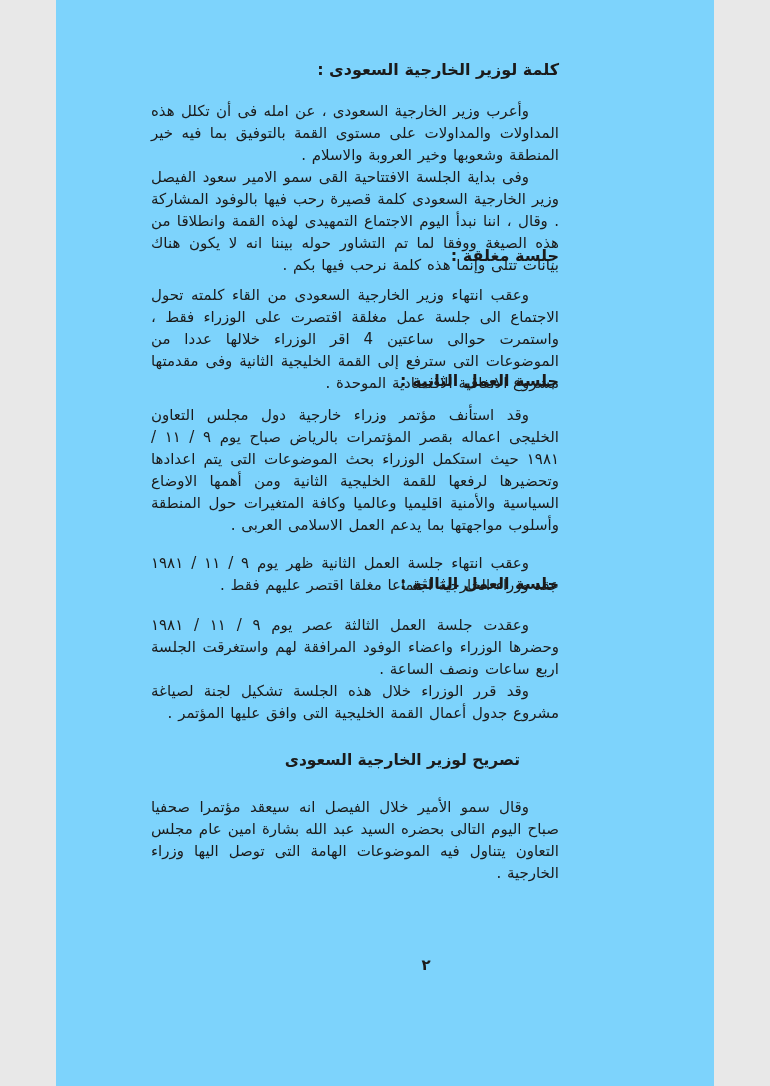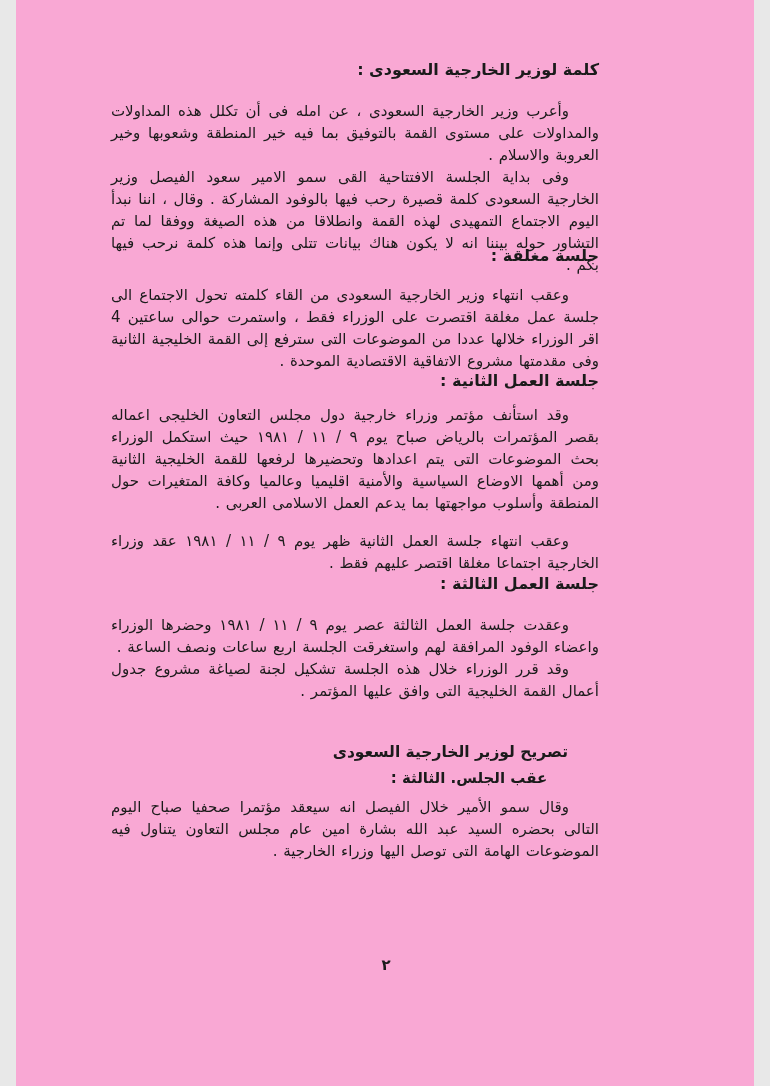--- a/index.html
+++ b/index.html
@@ -1,20 +1,20 @@
 <!DOCTYPE html>
 <html lang="ar" dir="rtl"><head>
 <meta charset="utf-8">
 <style>
   html,body{margin:0;padding:0;background:#e8e8e8;}
   .page{
     position:relative;
-    width:738px;height:1086px;
+    width:658px;height:1086px;
     margin:0 auto;
-    background:#f9a8d4;
+    background:#7dd3fc;
     color:#1b1b1b;
     direction:rtl;
     font-family:"DejaVu Sans", sans-serif;
     overflow:hidden;
   }
   .heading{
     position:absolute;
     right:155px;
     margin:0;
     font-size:16px;
@@ -36,21 +36,21 @@
     word-spacing:1px;
   }
   .center-heading{
     position:absolute;
     top:735px;
     right:178px;
     width:214px;
     text-align:center;
   }
   .center-heading .line1{
-    margin:8px;
+    margin:16px;
     font-size:15.5px;
     font-weight:bold;
     white-space:nowrap;
   }
   .center-heading .line2{
     margin:3px 0 0 0;
     font-size:15px;
     font-weight:bold;
     white-space:nowrap;
   }
@@ -91,21 +91,20 @@
 
   <h2 class="heading" style="top:574px">جلسة العمل الثالثة :</h2>
 
   <div class="body-block" style="top:614px">
     <p class="para">وعقدت جلسة العمل الثالثة عصر يوم ٩ / ١١ / ١٩٨١ وحضرها الوزراء واعضاء الوفود المرافقة لهم واستغرقت الجلسة اربع ساعات ونصف الساعة .</p>
     <p class="para">وقد قرر الوزراء خلال هذه الجلسة تشكيل لجنة لصياغة مشروع جدول أعمال القمة الخليجية التى وافق عليها المؤتمر .</p>
   </div>
 
   <div class="center-heading">
     <p class="line1">تصريح لوزير الخارجية السعودى</p>
-    <p class="line2">عقب الجلس. الثالثة :</p>
   </div>
 
   <div class="body-block" style="top:796px">
     <p class="para">وقال سمو الأمير خلال الفيصل انه سيعقد مؤتمرا صحفيا صباح اليوم التالى بحضره السيد عبد الله بشارة امين عام مجلس التعاون يتناول فيه الموضوعات الهامة التى توصل اليها وزراء الخارجية .</p>
   </div>
 
   <div class="page-number">٢</div>
 
 </div>
 

